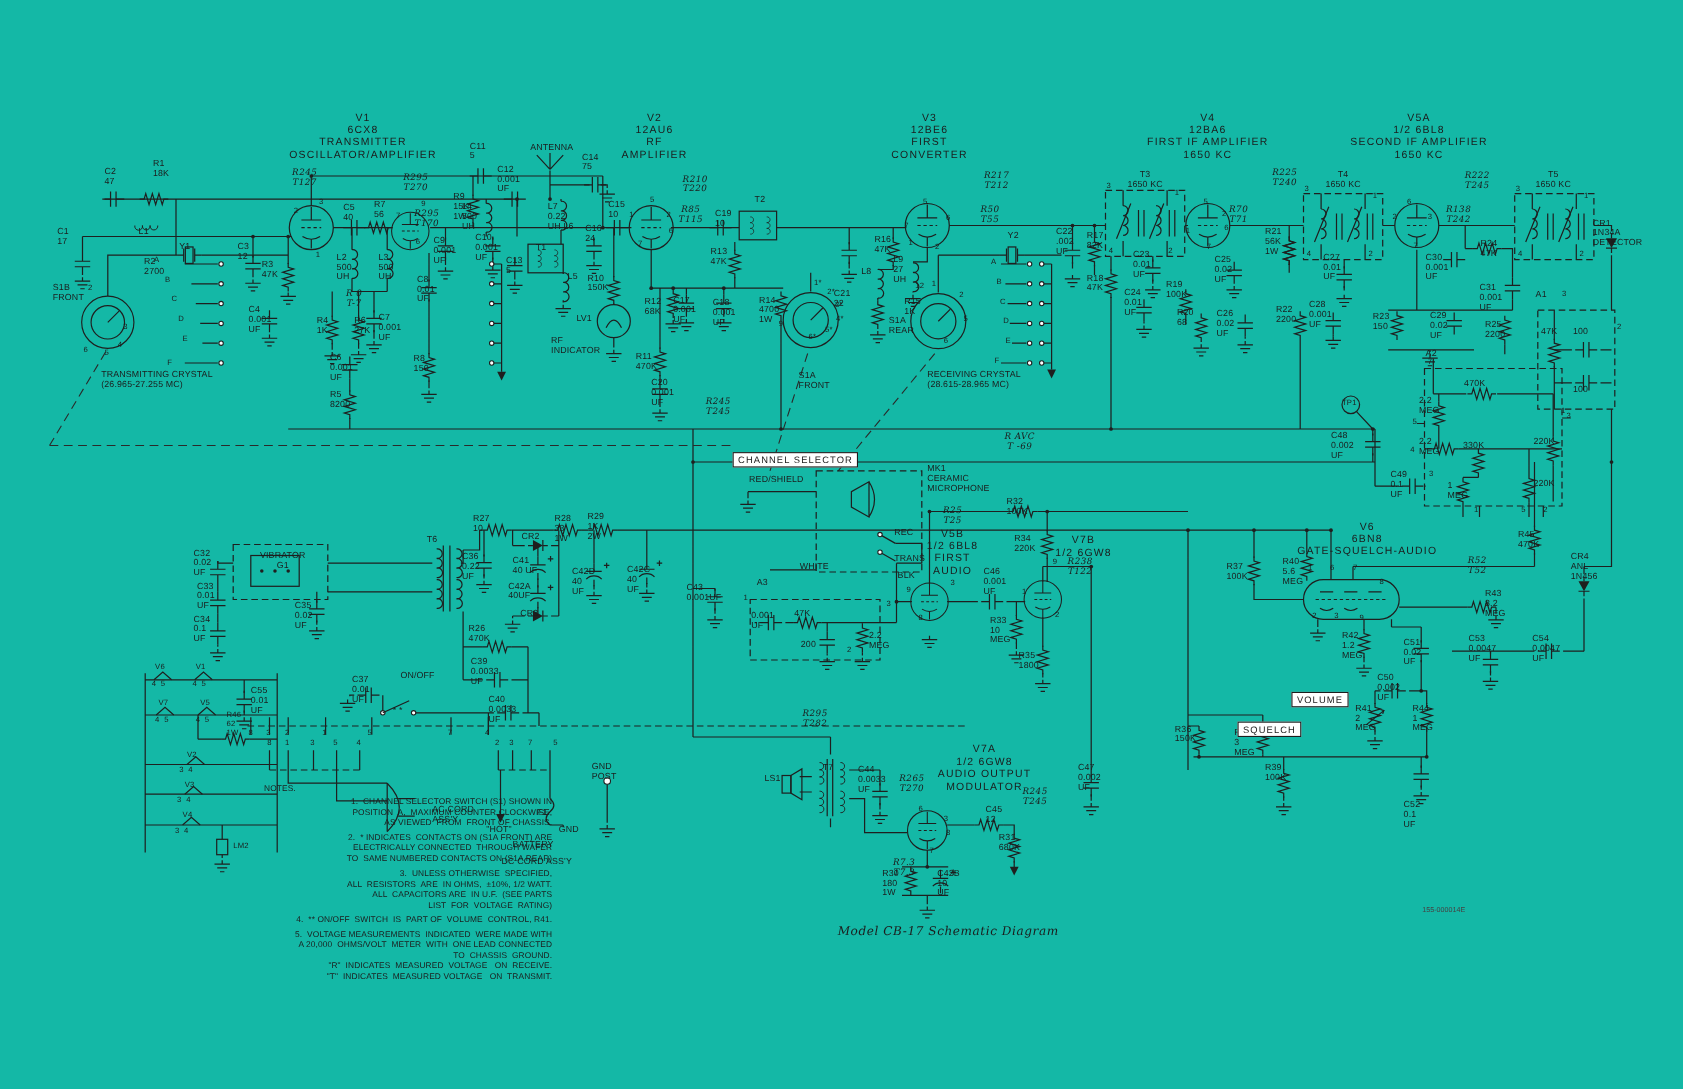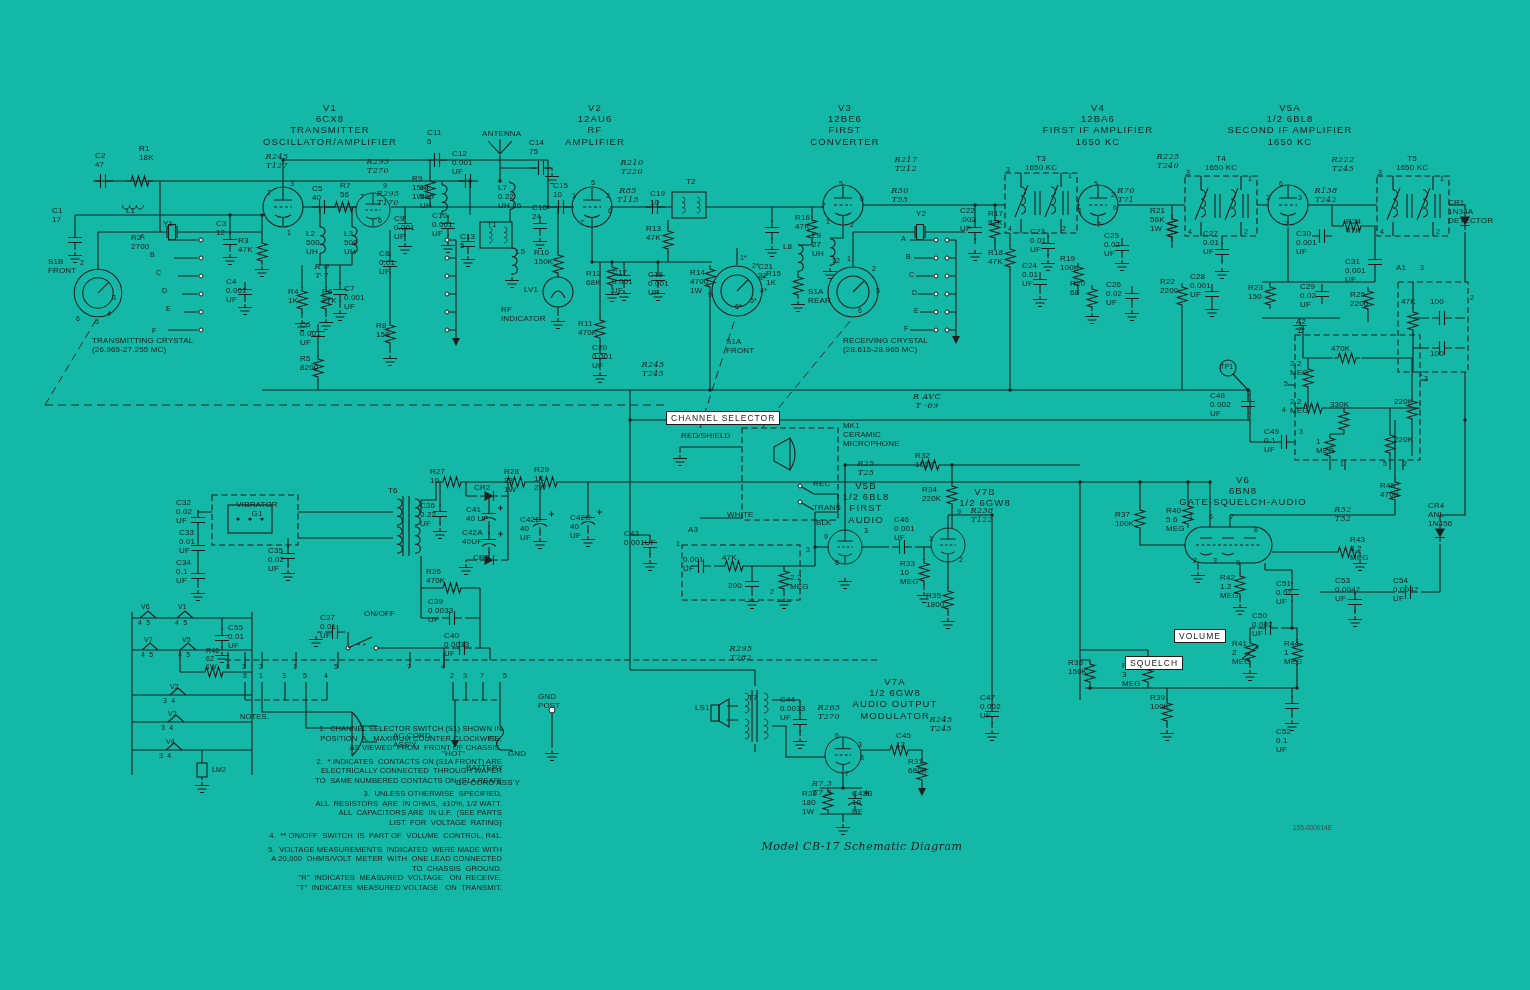--- a/index.html
+++ b/index.html
@@ -730,21 +730,21 @@
       <span class="lb l" style="left: 592px; top: 344px;">C20
 0.001
 UF</span>
       <span class="lb l" style="left: 726px; top: 338px;">S1A
 FRONT</span>
       <span class="lb l" style="left: 758px; top: 219px; margin-top: 44px;">C21
 22</span>
       <span class="lb l" style="left: 795px; top: 214px;">R16
 47K</span>
       <span class="lb l" style="left: 783px; top: 243px;">L8</span>
-      <span class="lb l" style="left: 766px; top: 270px;">R15
+      <span class="lb l" style="left: 822px; top: 270px;">R15
 1K</span>
       <span class="lb l" style="left: 808px; top: 288px;">S1A
 REAR</span>
       <span class="lb l" style="left: 916px; top: 210px;">Y2</span>
       <span class="lb l" style="left: 812px; top: 232px;">L9
 27
 UH</span>
       <span class="lb l" style="left: 843px; top: 337px;">RECEIVING CRYSTAL
 (28.615-28.965 MC)</span>
       <span class="lb l" style="left: 960px; top: 207px;">C22

